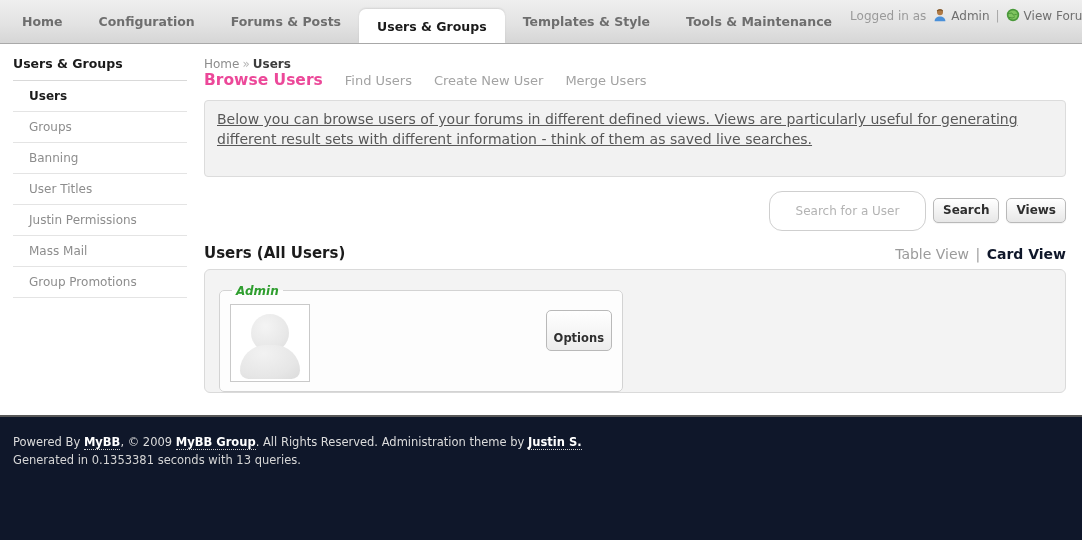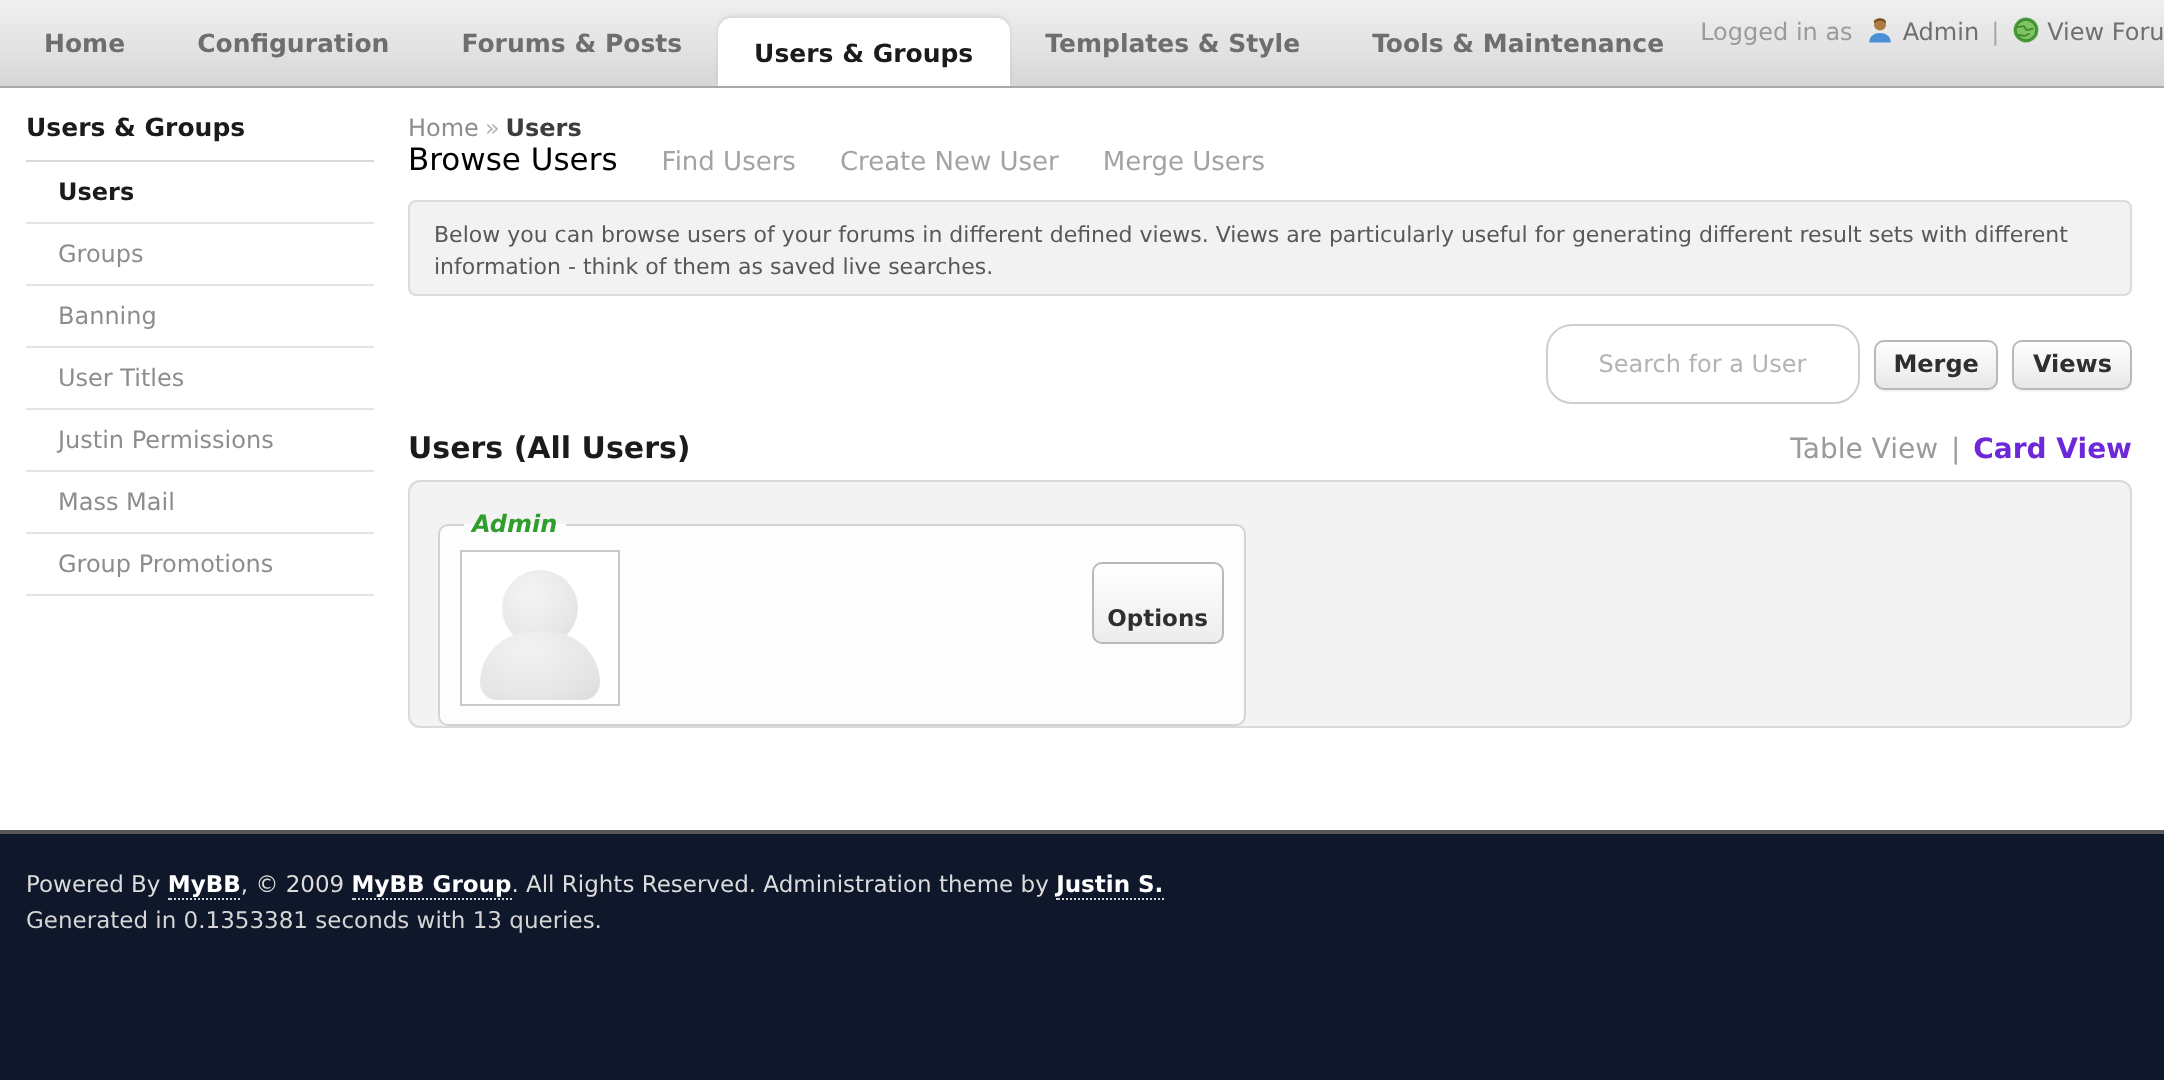--- a/index.html
+++ b/index.html
@@ -80,30 +80,31 @@
   .side-item.active { color: #1b1b1b; font-weight: bold; }
 
   
   .content { flex: 1; padding: 13px 16px 0 4px; }
   .crumb { font-size: 12px; color: #8d8d8d; margin-bottom: 0; }
   .crumb .arr { color: #b5b5b5; margin: 0 3px; }
   .crumb .cur { color: #3d3d3d; font-weight: bold; }
 
   .subtabs { display: flex; align-items: baseline; gap: 22px; margin-bottom: 11px; }
   .subtab { font-size: 13px; color: #a3a3a3; cursor: pointer; }
-  .subtab.active { font-size: 15.5px; font-weight: normal; color: #000000; }
+  .subtab.active { font-size: 15.5px; font-weight: bold; color: #ec4899; }
 
   .desc {
     background: #f2f2f2;
     border: 1px solid #dcdcdc;
     border-radius: 4px;
-    padding: 9px 12px 6px 12px;
-    font-size: 11px;
+    padding: 9px 12px 26px 12px;
+    font-size: 14px;
     color: #585858;
     line-height: 1.42;
+    text-decoration: underline;
   }
 
   .searchrow {
     display: flex; justify-content: flex-end; align-items: center;
     gap: 7px; margin-top: 14px;
   }
   .searchbox {
     width: 157px; height: 40px;
     border: 1px solid #cfcfcf; border-radius: 13px;
     background: #fff;
@@ -122,21 +123,21 @@
     box-shadow: 0 1px 1px rgba(0,0,0,0.05);
   }
 
   .headrow {
     display: flex; justify-content: space-between; align-items: flex-end;
     margin-top: 13px; margin-bottom: 7px;
   }
   .h-users { font-size: 15px; font-weight: bold; color: #1b1b1b; }
   .views { font-size: 14px; color: #9b9b9b; }
   .views .vsep { color: #9b9b9b; margin: 0 2px; }
-  .views .vact { color: #6d28d9; font-weight: bold; }
+  .views .vact { color: #0f172a; font-weight: bold; }
   .views .vlink { cursor: pointer; }
 
   .panel {
     background: #f3f3f3;
     border: 1px solid #dadada;
     border-radius: 6px;
     padding: 14px;
     height: 124px;
   }
 
@@ -256,21 +257,21 @@
       <div class="subtab active">Browse Users</div>
       <div class="subtab">Find Users</div>
       <div class="subtab">Create New User</div>
       <div class="subtab">Merge Users</div>
     </div>
 
     <div class="desc">Below you can browse users of your forums in different defined views. Views are particularly useful for generating different result sets with different information - think of them as saved live searches.</div>
 
     <div class="searchrow">
       <input class="searchbox" type="text" placeholder="Search for a User" style="">
-      <button class="btn">Merge</button>
+      <button class="btn">Search</button>
       <button class="btn">Views</button>
     </div>
 
     <div class="headrow">
       <div class="h-users">Users (All Users)</div>
       <div class="views">
         <span class="vlink">Table View</span>
         <span class="vsep">|</span>
         <span class="vact">Card View</span>
       </div>

